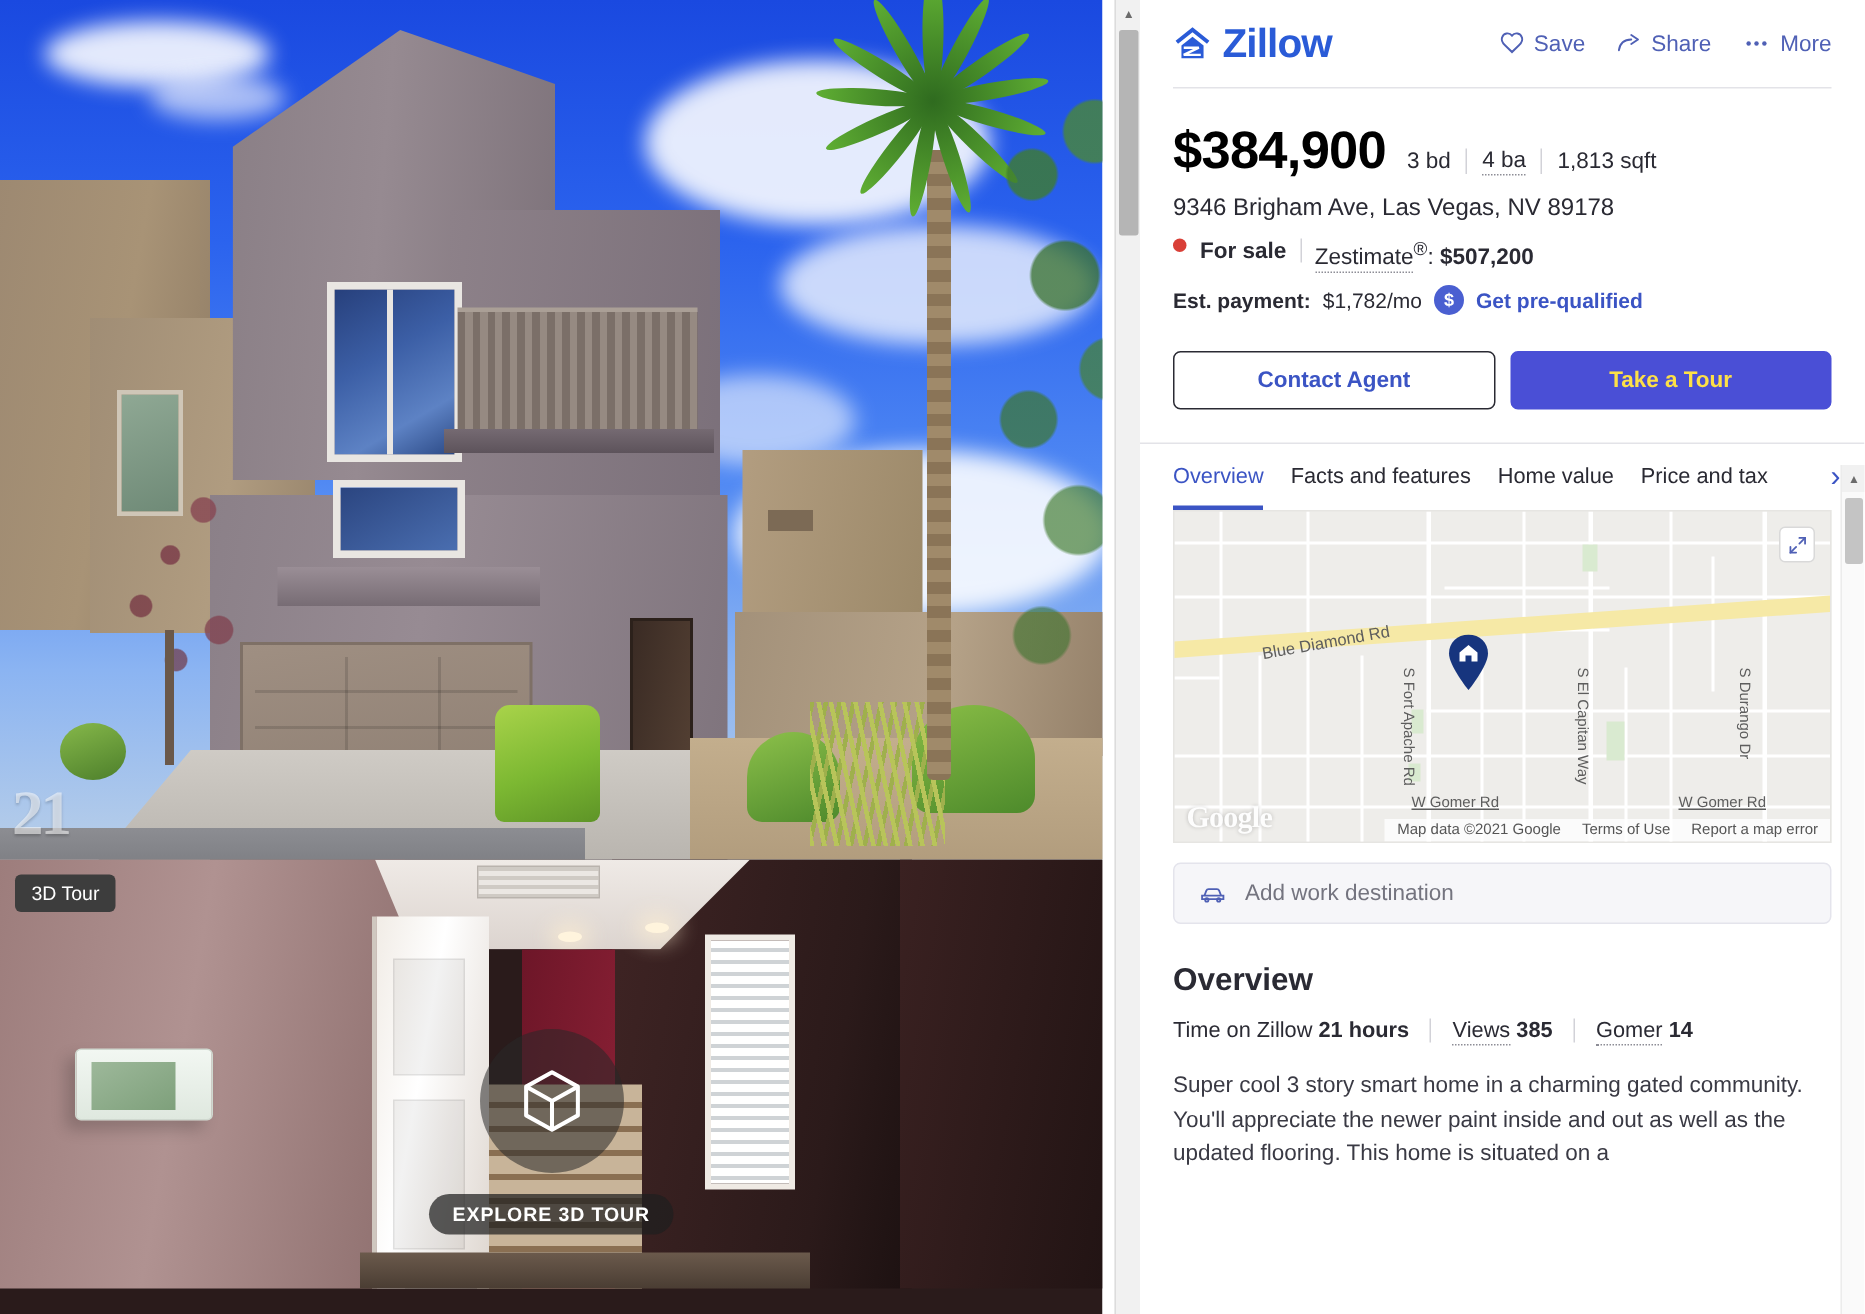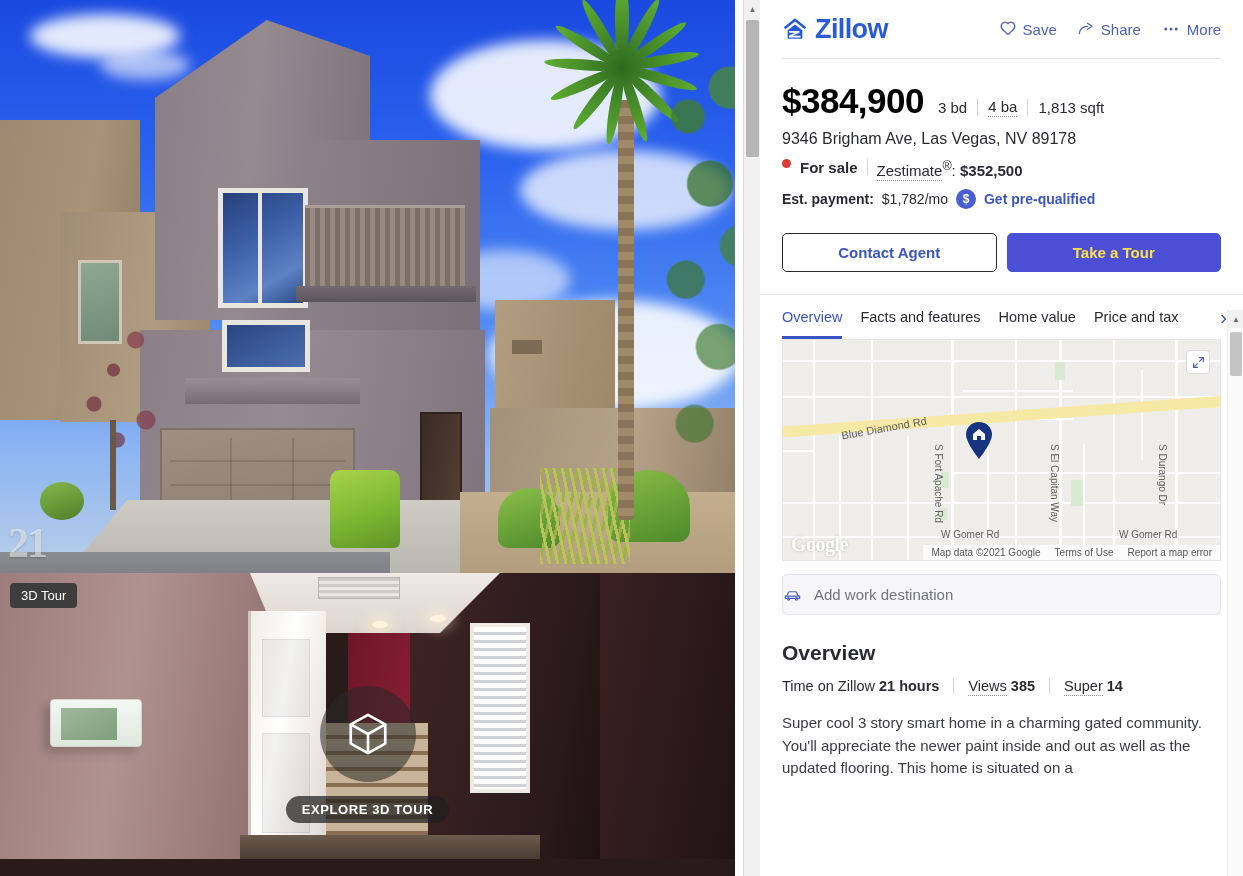--- a/index.html
+++ b/index.html
@@ -366,21 +366,21 @@
     background:#f6e9a6; transform: rotate(-4deg); transform-origin: left center;
   }
   .hwy-label {
     position:absolute; left:58px; top:82px; font-size:11px; color:#5d5d5d;
     transform: rotate(-10deg); font-family:"Liberation Sans", sans-serif;
   }
   .vrd-label {
     position:absolute; font-size:10px; color:#5d5d5d;
     writing-mode: vertical-rl; white-space:nowrap;
   }
-  .hrd-label { position:absolute; font-size:10px; color:#5d5d5d; }
+  .hrd-label { position:absolute; font-size:10px; color:#5d5d5d;text-decoration:underline; }
   .map-pin {
     position:absolute; left:181px; top:82px; width:30px; height:38px;
   }
   .map-expand {
     position:absolute; right:10px; top:10px; width:24px; height:24px;
     background:#fff; border:1px solid #d9d9d9; border-radius:4px;
     display:flex; align-items:center; justify-content:center;
   }
   .google-wm {
     position:absolute; left:8px; bottom:4px; font-size:20px; font-weight:700;
@@ -400,21 +400,21 @@
   .toggle {
     width:38px; height:21px; border-radius:11px; background:#4a5fd1; position:relative; cursor:pointer;
   }
   .toggle .knob {
     position:absolute; right:2px; top:2px; width:17px; height:17px;
     border-radius:50%; background:#fff;
   }
   .dest-field {
     margin: 13px 22px 0; height:41px; background:#f6f6f9;
     border:1px solid #e4e4ec; border-radius:5px;
-    display:flex; align-items:center; gap:12px; padding: 0 0;
+    display:flex; align-items:center; gap:12px; padding: 0 16px;
     color:#74747f; font-size:15px; cursor:text;
   }
   .ov-title { font-size:21px; font-weight:700; color:#2a2a33; margin: 26px 22px 0; }
   .ov-stats {
     display:flex; align-items:center; gap:14px; margin: 13px 22px 0;
     font-size:14.5px; color:#2a2a33;
   }
   .ov-stats b { font-weight:700; }
   .ov-desc {
     margin: 18px 22px 0; font-size:15px; line-height:1.5; color:#3a3a44;
@@ -599,21 +599,21 @@
       </div>
 
       <div class="address">9346 Brigham Ave, Las Vegas, NV 89178</div>
 
       <div class="status-row">
         <span class="dot-red"></span>
         <span class="for-sale">For sale</span>
         <span class="vbar"></span>
         <span class="zest">
           <span class="dotted">Zestimate</span><sup>®</sup><span>:</span>
-          <b>$352,500</b>
+          <b>$507,200</b>
         </span>
       </div>
 
       <div class="est-row">
         <span class="lbl">Est. payment:</span>
         <span>$1,782/mo</span>
         <span class="badge-dollar">$</span>
         <span class="prequal">Get pre-qualified</span>
       </div>
 
@@ -710,21 +710,21 @@
         <span>Time on Zillow</span>
         <b>21 hours</b>
       </span>
       <span class="vbar"></span>
       <span>
         <span class="dotted">Views</span>
         <b>385</b>
       </span>
       <span class="vbar"></span>
       <span>
-        <span class="dotted">Super</span>
+        <span class="dotted">Gomer</span>
         <b>14</b>
       </span>
     </div>
     <div class="ov-desc">Super cool 3 story smart home in a charming gated community. You'll appreciate the newer paint inside and out as well as the updated flooring. This home is situated on a</div>
 
     <div class="right-scroll">
       <div class="sb-arrow top">▲</div>
       <div class="thumbv"></div>
     </div>
   </div>

